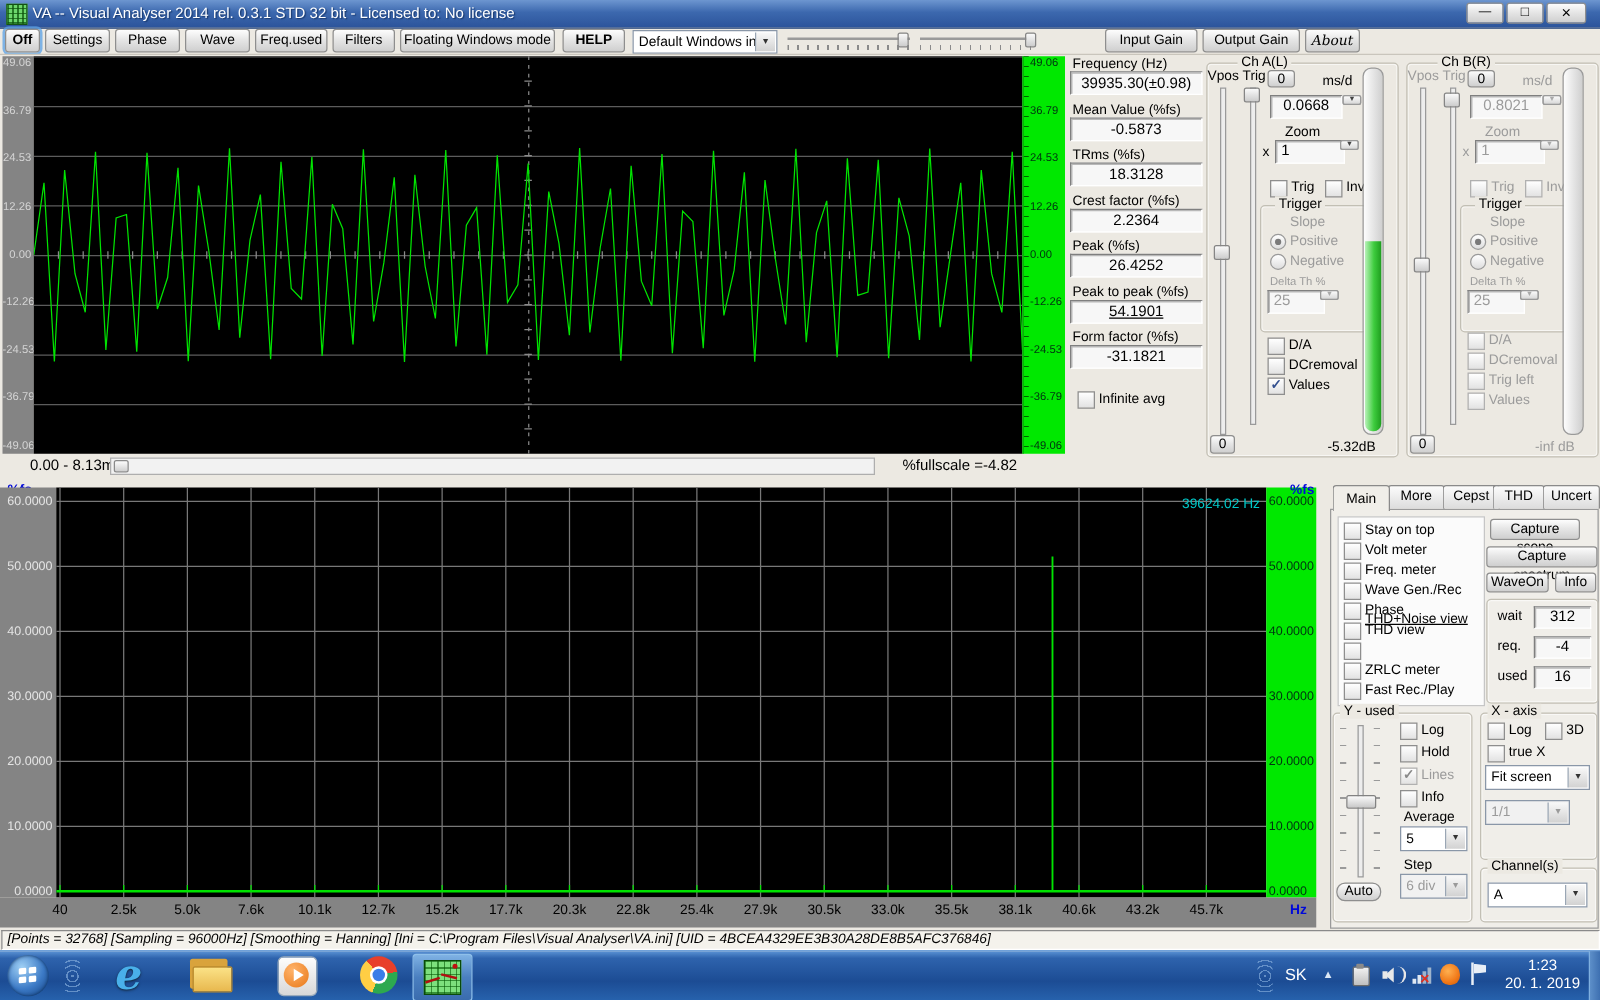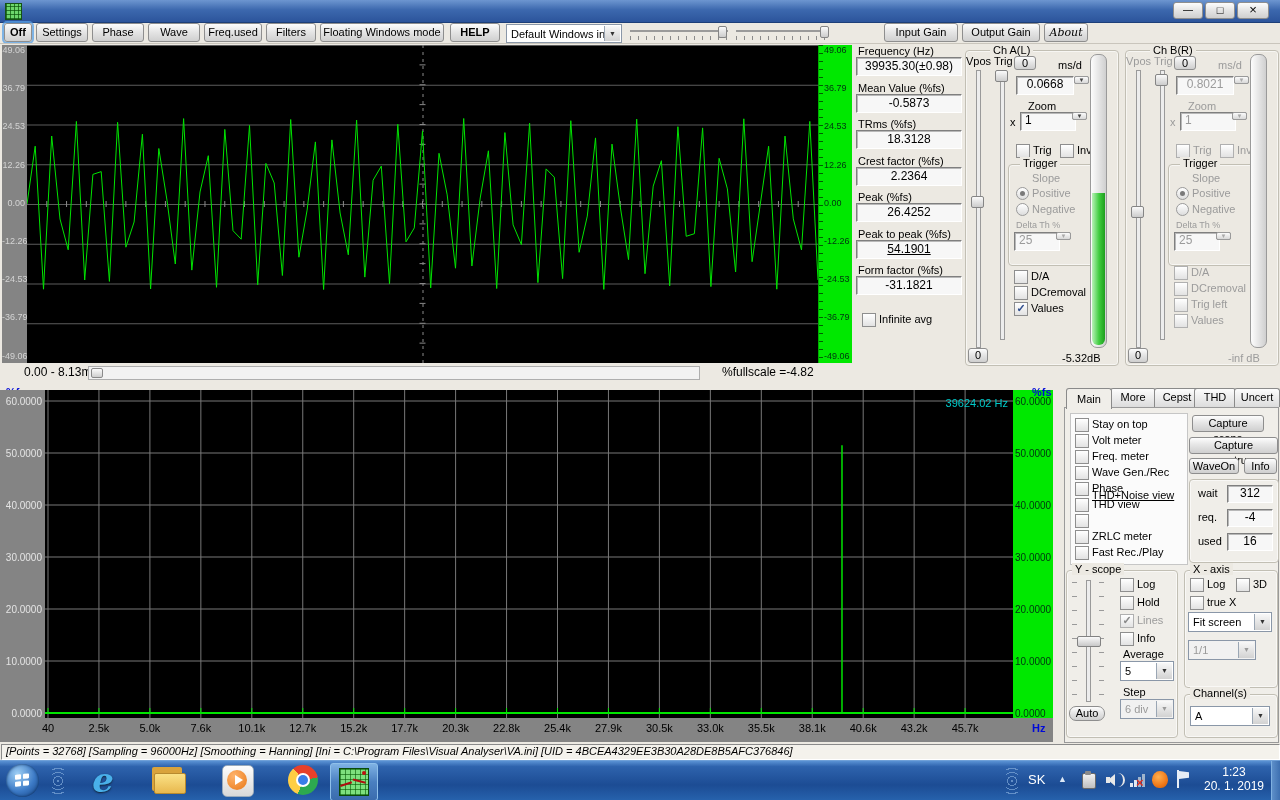--- a/index.html
+++ b/index.html
@@ -41,20 +41,21 @@
   .axlabG{font-size:9px;color:#063;color:#032;text-align:left;white-space:nowrap;color:#031;}
   .sunk{border:1px solid;border-color:#8a8a8a #fff #fff #8a8a8a;background:#f4f2ec;}
   .blue{color:#0009d8;font-weight:bold;font-size:11px;}
 </style>
 </head>
 <body>
 
 <div class="a" style="left:0;top:0;width:1280px;height:22px;background:linear-gradient(180deg,#6d96d0,#3c68ae 45%,#2c549b);border-bottom:1px solid #1d3f78;">
   <div class="a" style="left:5px;top:3px;width:15px;height:15px;background:#6cd66c;border:1px solid #145214;
               background-image:repeating-linear-gradient(0deg,rgba(10,80,10,.7) 0 1px,transparent 1px 4px),repeating-linear-gradient(90deg,rgba(10,80,10,.7) 0 1px,transparent 1px 4px);"></div>
+  <div class="a" style="left:26px;top:3px;font-size:12px;color:#fff;text-shadow:1px 1px 1px #173useless;text-shadow:1px 1px 1px #17376b;white-space:nowrap;">VA -- Visual Analyser 2014 rel. 0.3.1 STD 32 bit - Licensed to: No license</div>
   <div class="a btn" style="left:1173px;top:2px;width:30px;height:17px;line-height:14px;font-size:10px;">—</div>
   <div class="a btn" style="left:1205px;top:2px;width:30px;height:17px;line-height:15px;font-size:11px;">□</div>
   <div class="a btn" style="left:1237px;top:2px;width:32px;height:17px;line-height:14px;font-size:13px;">×</div>
 </div>
 
 <div class="a" style="left:0;top:22px;width:1280px;height:22px;">
   <div id="tb-buttons" style="position: absolute;">
       <div class="btn bold" style="position: absolute; left: 4px; top: 1px; width: 28px; height: 19px; line-height: 17px; box-shadow: rgba(90, 160, 230, 0.75) 0px 0px 0px 2px;">Off</div>
       <div class="btn" style="position: absolute; left: 36px; top: 1px; width: 52px; height: 19px; line-height: 17px;">Settings</div>
       <div class="btn" style="position: absolute; left: 92px; top: 1px; width: 52px; height: 19px; line-height: 17px;">Phase</div>
@@ -437,21 +438,21 @@
 
 <div class="a gb" style="left:1189px;top:479px;width:88px;height:82px;"></div>
 <span class="a lbl" style="left:1198px;top:487px;">wait</span>
 <div class="a fld" style="left:1227px;top:485px;width:44px;height:16px;">312</div>
 <span class="a lbl" style="left:1198px;top:511px;">req.</span>
 <div class="a fld" style="left:1227px;top:509px;width:44px;height:16px;">-4</div>
 <span class="a lbl" style="left:1198px;top:535px;">used</span>
 <div class="a fld" style="left:1227px;top:533px;width:44px;height:16px;">16</div>
 
 <div class="a gb" style="left:1066px;top:570px;width:110px;height:166px;"></div>
-<span class="a gbt" style="left:1072px;top:563px;">Y - scope</span>
+<span class="a gbt" style="left:1072px;top:563px;">Y - used</span>
 <div class="a" style="left:1072px;top:580px;width:32px;height:122px;">
   <div class="a" style="left:0;top:2px;width:5px;height:116px;background:repeating-linear-gradient(180deg,#9a9a9a 0 1px,transparent 1px 14px);"></div>
   <div class="a" style="left:27px;top:2px;width:5px;height:116px;background:repeating-linear-gradient(180deg,#9a9a9a 0 1px,transparent 1px 14px);"></div>
   <div class="a vtrack" style="left:14px;top:0;height:120px;"></div>
   <div class="a" style="left:5px;top:56px;width:22px;height:9px;background:linear-gradient(#fafafa,#c8c8c8);border:1px solid #828282;border-radius:2px;"></div>
 </div>
 <div class="a btn" style="left:1069px;top:706px;width:36px;height:15px;line-height:13px;border-radius:7px;">Auto</div>
 <div id="yaxis-checks" style="position: absolute;">
     <span class="cb" style="position: absolute; left: 1120px; top: 578px;"></span>
     <span class="lbl" style="position: absolute; left: 1137px; top: 578px;">Log</span>

